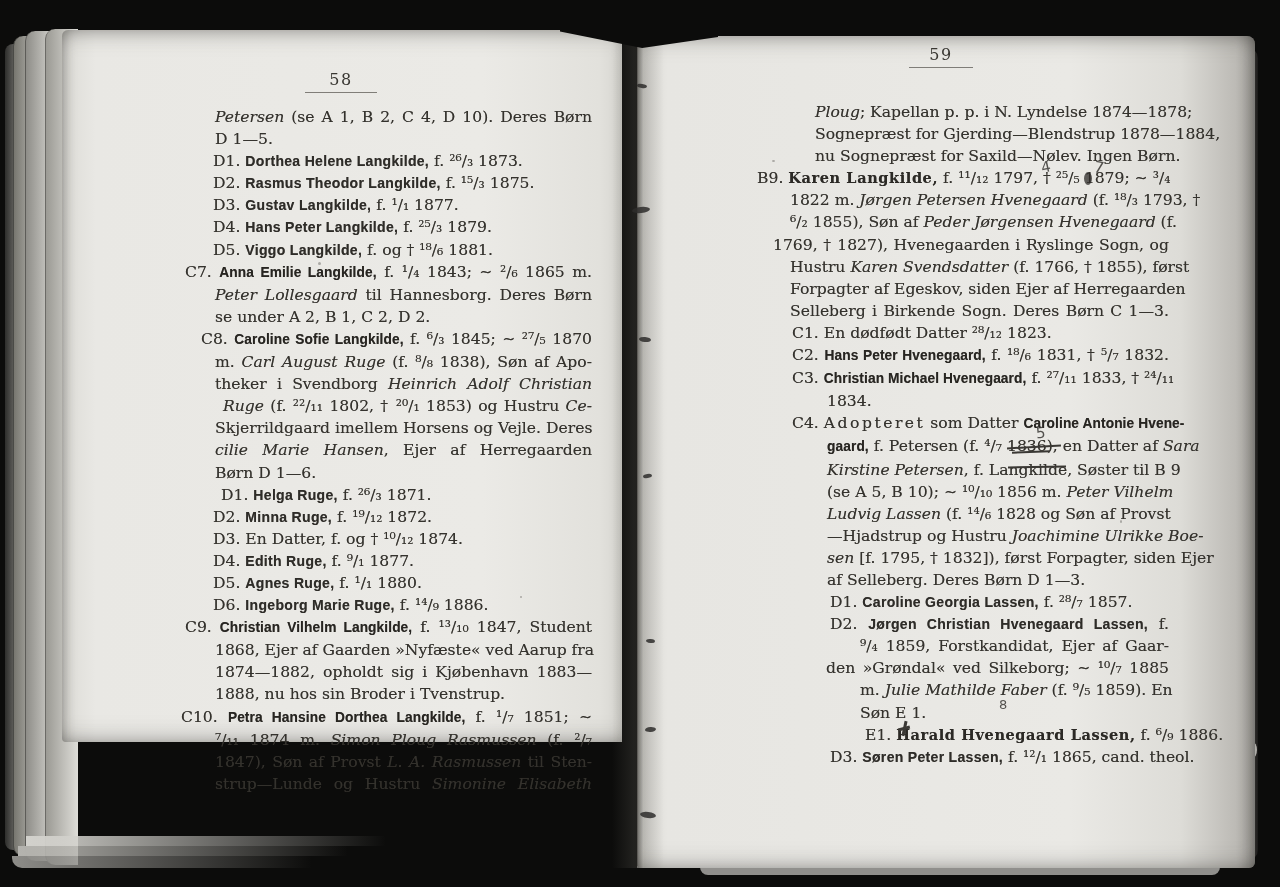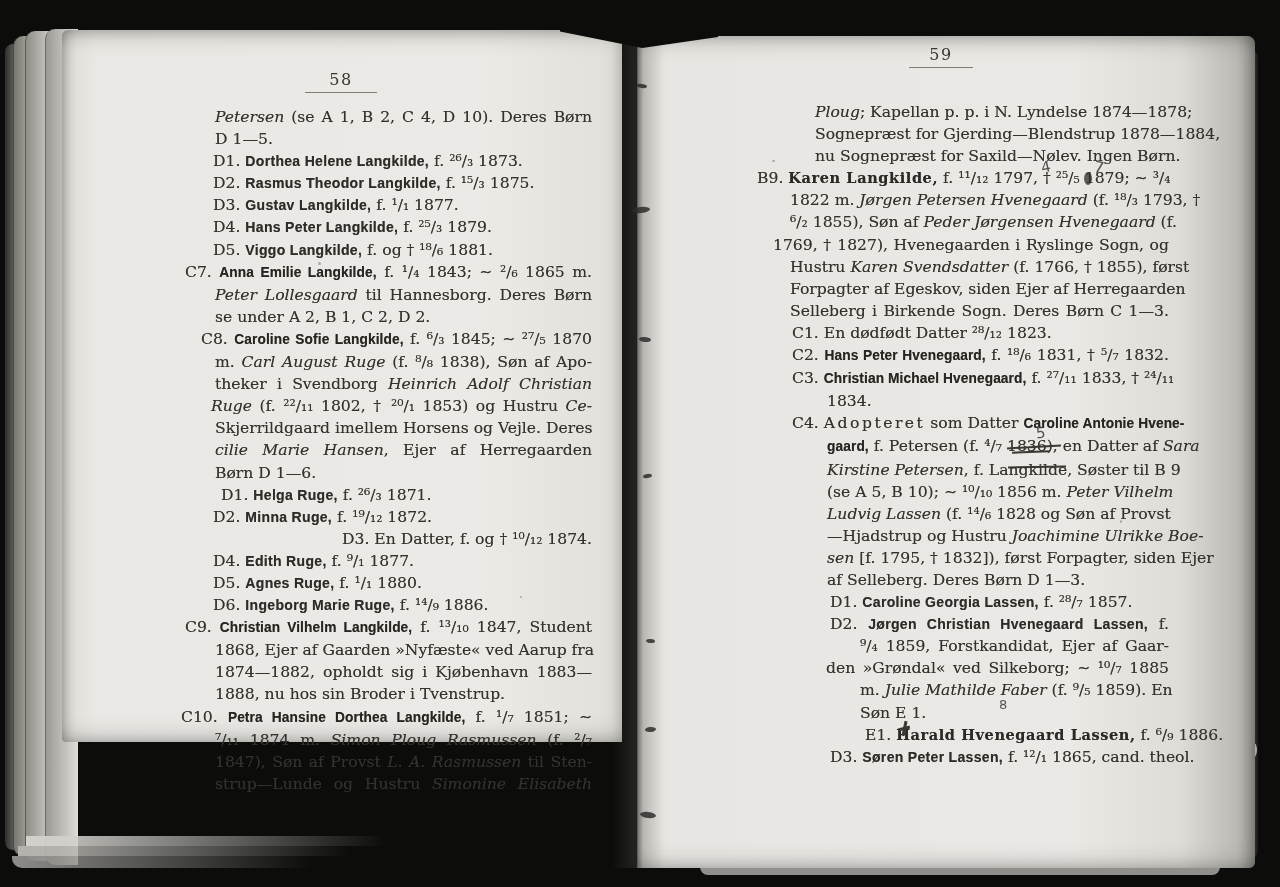--- a/index.html
+++ b/index.html
@@ -89,27 +89,27 @@
         <div class="tline" style="margin-left: 28px;"><span>D2. </span><span class="st-sb">Rasmus Theodor Langkilde,</span><span> f. ¹⁵/₃ 1875.</span></div>
         <div class="tline" style="margin-left: 28px;"><span>D3. </span><span class="st-sb">Gustav Langkilde,</span><span> f. ¹/₁ 1877.</span></div>
         <div class="tline" style="margin-left: 28px;"><span>D4. </span><span class="st-sb">Hans Peter Langkilde,</span><span> f. ²⁵/₃ 1879.</span></div>
         <div class="tline" style="margin-left: 28px;"><span>D5. </span><span class="st-sb">Viggo Langkilde,</span><span> f. og † ¹⁸/₆ 1881.</span></div>
         <div class="tline just" style="margin-left: 0px;"><span>C7. </span><span class="st-b">Anna Emilie Langkilde,</span><span> f. ¹/₄ 1843; ∼ ²/₆ 1865 m.</span></div>
         <div class="tline just" style="margin-left: 30px;"><span class="st-i">Peter Lollesgaard</span><span> til Hannesborg.  Deres Børn</span></div>
         <div class="tline" style="margin-left: 30px;"><span>se under A 2, B 1, C 2, D 2.</span></div>
         <div class="tline just" style="margin-left: 16px;"><span>C8. </span><span class="st-b">Caroline Sofie Langkilde,</span><span> f. ⁶/₃ 1845; ∼ ²⁷/₅ 1870</span></div>
         <div class="tline just" style="margin-left: 30px;"><span>m. </span><span class="st-i">Carl August Ruge</span><span> (f. ⁸/₈ 1838), Søn af Apo-</span></div>
         <div class="tline just" style="margin-left: 30px;"><span>theker i Svendborg </span><span class="st-i">Heinrich Adolf Christian</span></div>
-        <div class="tline just" style="margin-left: 26px;"><span class="st-i">Ruge</span><span> (f. ²²/₁₁ 1802, † ²⁰/₁ 1853) og Hustru </span><span class="st-i">Ce-</span></div>
+        <div class="tline just" style="margin-left: 38px;"><span class="st-i">Ruge</span><span> (f. ²²/₁₁ 1802, † ²⁰/₁ 1853) og Hustru </span><span class="st-i">Ce-</span></div>
         <div class="tline just" style="margin-left: 30px;"><span>Skjerrildgaard imellem Horsens og Vejle.  Deres</span></div>
         <div class="tline just" style="margin-left: 30px;"><span class="st-i">cilie Marie Hansen</span><span>, Ejer af Herregaarden</span></div>
         <div class="tline" style="margin-left: 30px;"><span>Børn D 1—6.</span></div>
         <div class="tline" style="margin-left: 36px;"><span>D1. </span><span class="st-sb">Helga Ruge,</span><span> f. ²⁶/₃ 1871.</span></div>
         <div class="tline" style="margin-left: 28px;"><span>D2. </span><span class="st-sb">Minna Ruge,</span><span> f. ¹⁹/₁₂ 1872.</span></div>
-        <div class="tline" style="margin-left: 28px; text-align: right;"><span>D3. En Datter, f. og † ¹⁰/₁₂ 1874.</span></div>
+        <div class="tline" style="margin-left: 28px;"><span>D3. En Datter, f. og † ¹⁰/₁₂ 1874.</span></div>
         <div class="tline" style="margin-left: 28px;"><span>D4. </span><span class="st-sb">Edith Ruge,</span><span> f. ⁹/₁ 1877.</span></div>
         <div class="tline" style="margin-left: 28px;"><span>D5. </span><span class="st-sb">Agnes Ruge,</span><span> f. ¹/₁ 1880.</span></div>
         <div class="tline" style="margin-left: 28px;"><span>D6. </span><span class="st-sb">Ingeborg Marie Ruge,</span><span> f. ¹⁴/₉ 1886.</span></div>
         <div class="tline just" style="margin-left: 0px;"><span>C9. </span><span class="st-b">Christian Vilhelm Langkilde,</span><span> f. ¹³/₁₀ 1847, Student</span></div>
         <div class="tline just" style="margin-left: 30px;"><span>1868, Ejer af Gaarden »Nyfæste« ved Aarup fra</span></div>
         <div class="tline just" style="margin-left: 30px;"><span>1874—1882, opholdt sig i Kjøbenhavn 1883—</span></div>
         <div class="tline" style="margin-left: 30px;"><span>1888, nu hos sin Broder i Tvenstrup.</span></div>
         <div class="tline just" style="margin-left: -4px;"><span>C10. </span><span class="st-b">Petra Hansine Dorthea Langkilde,</span><span> f. ¹/₇ 1851; ∼</span></div>
         <div class="tline just" style="margin-left: 30px;"><span>⁷/₁₁ 1874 m. </span><span class="st-i">Simon Ploug Rasmussen</span><span> (f. ²/₇</span></div>
         <div class="tline just" style="margin-left: 30px;"><span>1847), Søn af Provst </span><span class="st-i">L. A. Rasmussen</span><span> til Sten-</span></div>

